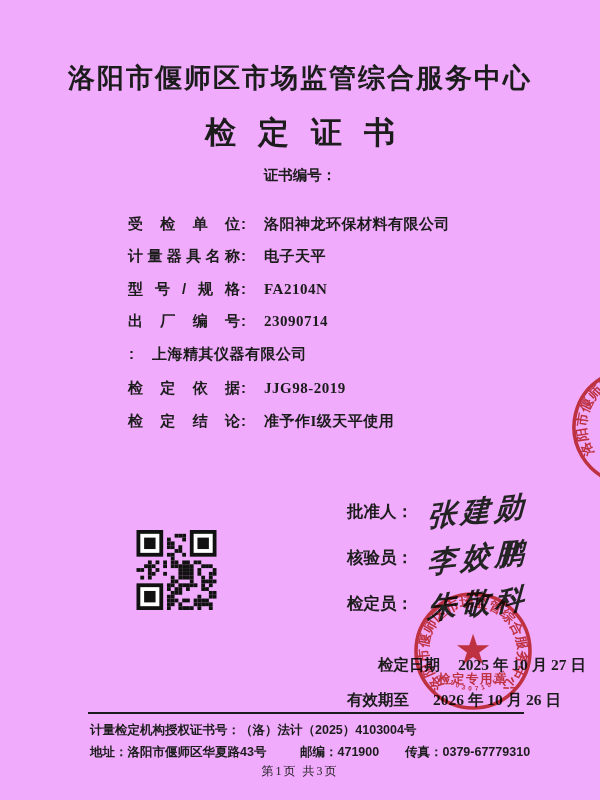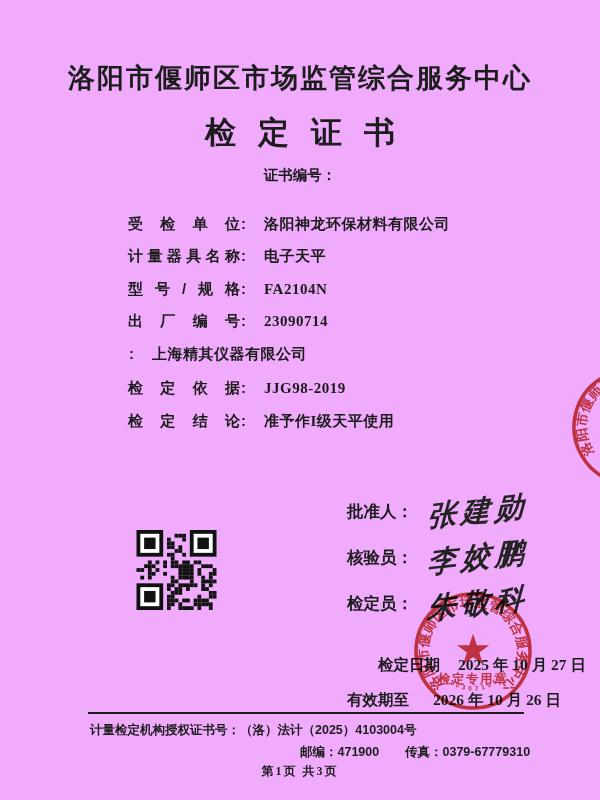--- a/index.html
+++ b/index.html
@@ -73,21 +73,21 @@
   .foot {
     position:absolute; font-size:12.5px; font-weight:bold; white-space:nowrap;
     font-family:"Liberation Sans","DejaVu Sans",sans-serif;
   }
   .f-license { left:90px; top:722px; }
   .f-phone   { left:405px; top:722px; }
   .f-address { left:90px; top:744px; }
   .f-post    { left:300px; top:744px; }
   .f-fax     { left:405px; top:744px; }
   .f-page { position:absolute; top:763px; left:0; width:100%; text-align:center;
-    font-size:12px; font-weight:bold; letter-spacing:2px; }
+    font-size:12px; font-weight:normal; letter-spacing:2px; }
 </style>
 </head>
 <body>
 
 <div class="page">
 
   <div class="org-title">洛阳市偃师区市场监管综合服务中心</div>
   <div class="doc-title">检定证书</div>
   <div class="cert-line">
     <span>证书编号：</span>
@@ -302,17 +302,18 @@
   <svg class="seal edge-seal" width="150" height="150" viewBox="0 0 150 150">
     <defs>
       <path id="arcTop2" d="M 45.5 109 A 45 45 0 1 1 104.5 109"></path>
     </defs>
     <circle cx="75" cy="75" r="57" fill="none" stroke="currentColor" stroke-width="3.6"></circle>
     <text font-size="13"><textPath href="#arcTop2" textLength="220" lengthAdjust="spacingAndGlyphs">洛阳市偃师区市场监管综合服务中心</textPath></text>
   </svg>
 
   <div class="footer-rule"></div>
   <span class="foot f-license">计量检定机构授权证书号：（洛）法计（2025）4103004号</span>
+  <span class="foot f-address">地址：洛阳市偃师区华夏路43号</span>
   <span class="foot f-post">邮编：471900</span>
   <span class="foot f-fax">传真：0379-67779310</span>
   <div class="f-page">第1页 共3页</div>
 
 </div>
 
 </body></html>

